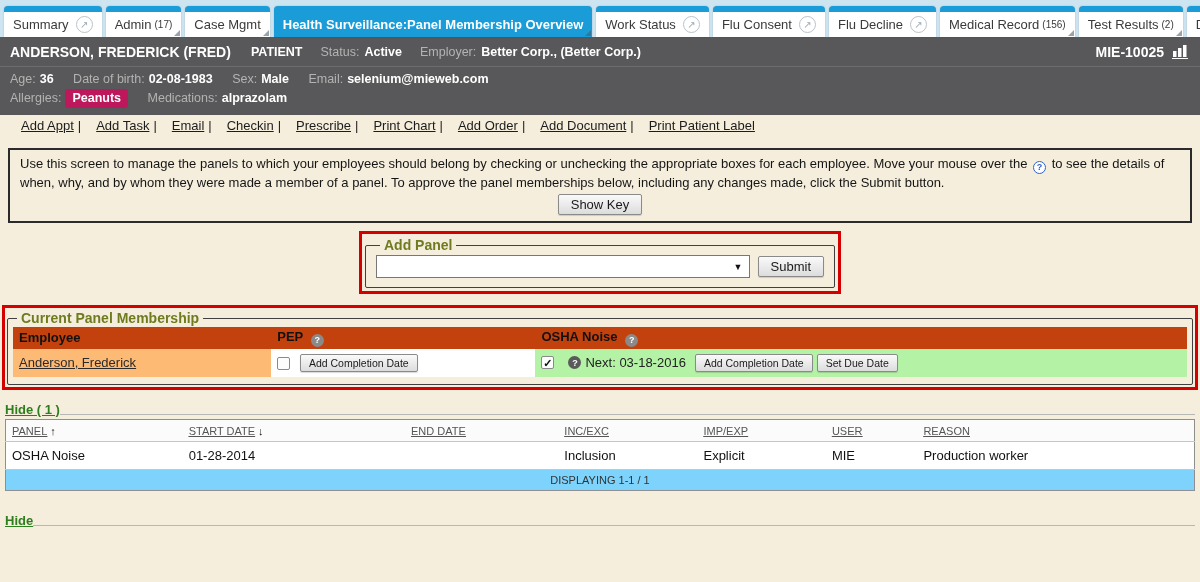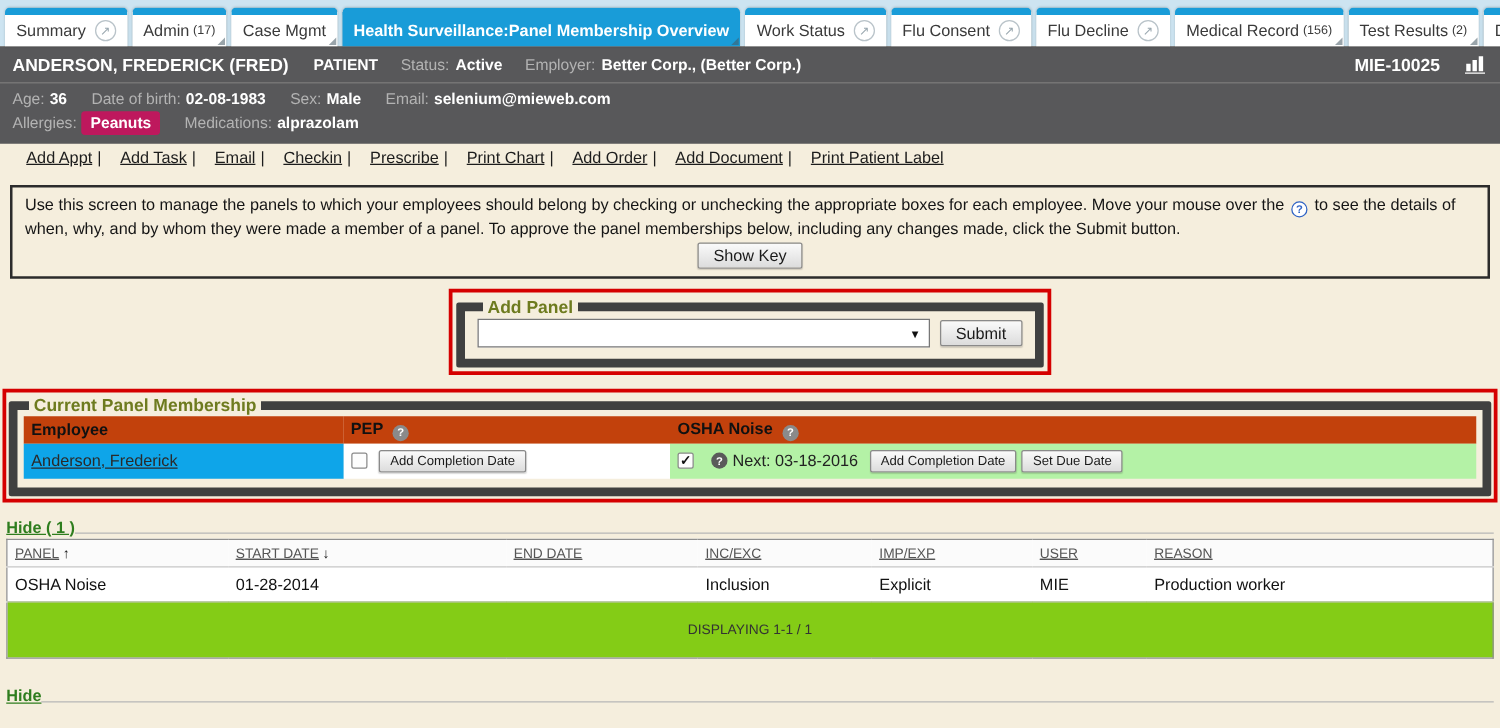--- a/index.html
+++ b/index.html
@@ -42,21 +42,21 @@
   
   .patient-bar {
     height:29px; background:#58585a; color:#fff;
     display:flex; align-items:center; padding:0 10px; white-space:nowrap;
   }
   .p-name { font-weight:bold; font-size:14px; }
   .p-type { font-weight:bold; font-size:12.5px; margin-left:20px; }
   .p-label { color:#b3b3b3; margin-left:18px; font-size:12.5px; }
   .p-val { font-weight:bold; margin-left:5px; font-size:12.5px; }
   .spacer { flex:1; }
-  .p-chartid { font-weight:bold; font-size:14px; margin-right:20px; }
+  .p-chartid { font-weight:bold; font-size:14px; margin-right:8px; }
   .chart-icon { display:inline-flex; }
 
   .demo-bar {
     background:#58585a; color:#fff; border-top:1px solid #6c6c6e;
     padding:3px 10px 7px; line-height:19px; font-size:12.5px;
   }
   .d-label { color:#b3b3b3; margin-right:4px; }
   .d-val { font-weight:bold; margin-right:16px; }
   .allergy-badge {
     background:#be185d; color:#fff; font-weight:bold;
@@ -88,42 +88,42 @@
     font-size:13px; color:#1a1a1a; padding:2px 12px; cursor:pointer;
     box-shadow:0 1px 1px rgba(0,0,0,.15);
   }
   .btn-small { font-size:10.5px; padding:2px 8px; }
 
   
   .anno { border:3px solid #d50000; }
 
   
   .addpanel-wrap { width:482px; margin:8px auto 0; padding:3px; }
-  fieldset { border:7px solid #404040; border-radius:2px; }
+  fieldset { border:1px solid #404040; border-radius:2px; }
   legend { font-weight:bold; color:#6e7b1f; font-size:14px; padding:0 4px; margin-left:4px; }
   .addpanel-fs { padding:2px 10px 9px; }
   .addpanel-row { display:flex; align-items:center; gap:8px; }
   .select-box {
     flex:1; height:23px; background:#fff; border:1px solid #777;
     display:flex; align-items:center; justify-content:flex-end;
     padding:0 6px; cursor:pointer;
   }
   .select-arrow { font-size:9px; color:#111; }
 
   
   .membership-wrap { margin:11px 2px 0; padding:2px; }
   .membership-fs { padding:1px 5px 7px; }
   .membership-table { width:100%; border-collapse:collapse; }
   .membership-table th {
     background:#c2410c; text-align:left; font-size:13px; font-weight:bold;
     padding:2px 6px; height:20px;
   }
   .membership-table td { padding:2px 6px; height:28px; vertical-align:middle; }
   .col-emp { width:22%; } .col-pep { width:22.5%; } .col-osha { width:55.5%; }
-  .cell-emp { background:#0ea5e9; }
+  .cell-emp { background:#fdba74;text-decoration:underline; }
   .cell-pep { background:#fff; }
   .cell-osha { background:#b4f2a6; }
   .emp-link { color:#2a2a2a; text-decoration:underline; cursor:pointer; }
   .help-gray {
     display:inline-flex; align-items:center; justify-content:center;
     width:13px; height:13px; background:#8a8a8a; border-radius:50%;
     color:#fff; font-size:9px; font-weight:bold; vertical-align:-2px; margin-left:4px; cursor:pointer;
   }
   .help-dark { background:#5a5a5a; }
   .cb {
@@ -143,21 +143,21 @@
   .legend-big { font-weight:bold; font-size:19px; color:#44761c; white-space:nowrap; }
   .head-line { flex:1; height:1px; background:#b7b7b7; margin-top:10px; }
 
   .hist-table { width:100%; border-collapse:collapse; border:1px solid #8f8f8f; background:#fff; margin-top:2px; }
   .hist-table th {
     font-size:11px; font-weight:normal; color:#555; text-align:left;
     text-decoration:underline; padding:5px 6px 4px; background:#fbfbfb; white-space:nowrap;
   }
   .hist-table td { font-size:13px; color:#111; padding:6px 6px; border-top:1px solid #c6c6c6; background:#fff; }
   .hist-table .tfoot td {
-    background:#84cc16; text-align:center; font-size:11px; color:#333; padding:16px;
+    background:#7dd3fc; text-align:center; font-size:11px; color:#333; padding:4px;
   }
   .sort-arrow { color:#111; font-size:11px; margin-left:3px; text-decoration:none; display:inline-block; }
   .th-center { text-align:center !important; }
 </style>
 </head>
 <body>
 
 <div class="page">
 
   <div class="tabbar">

